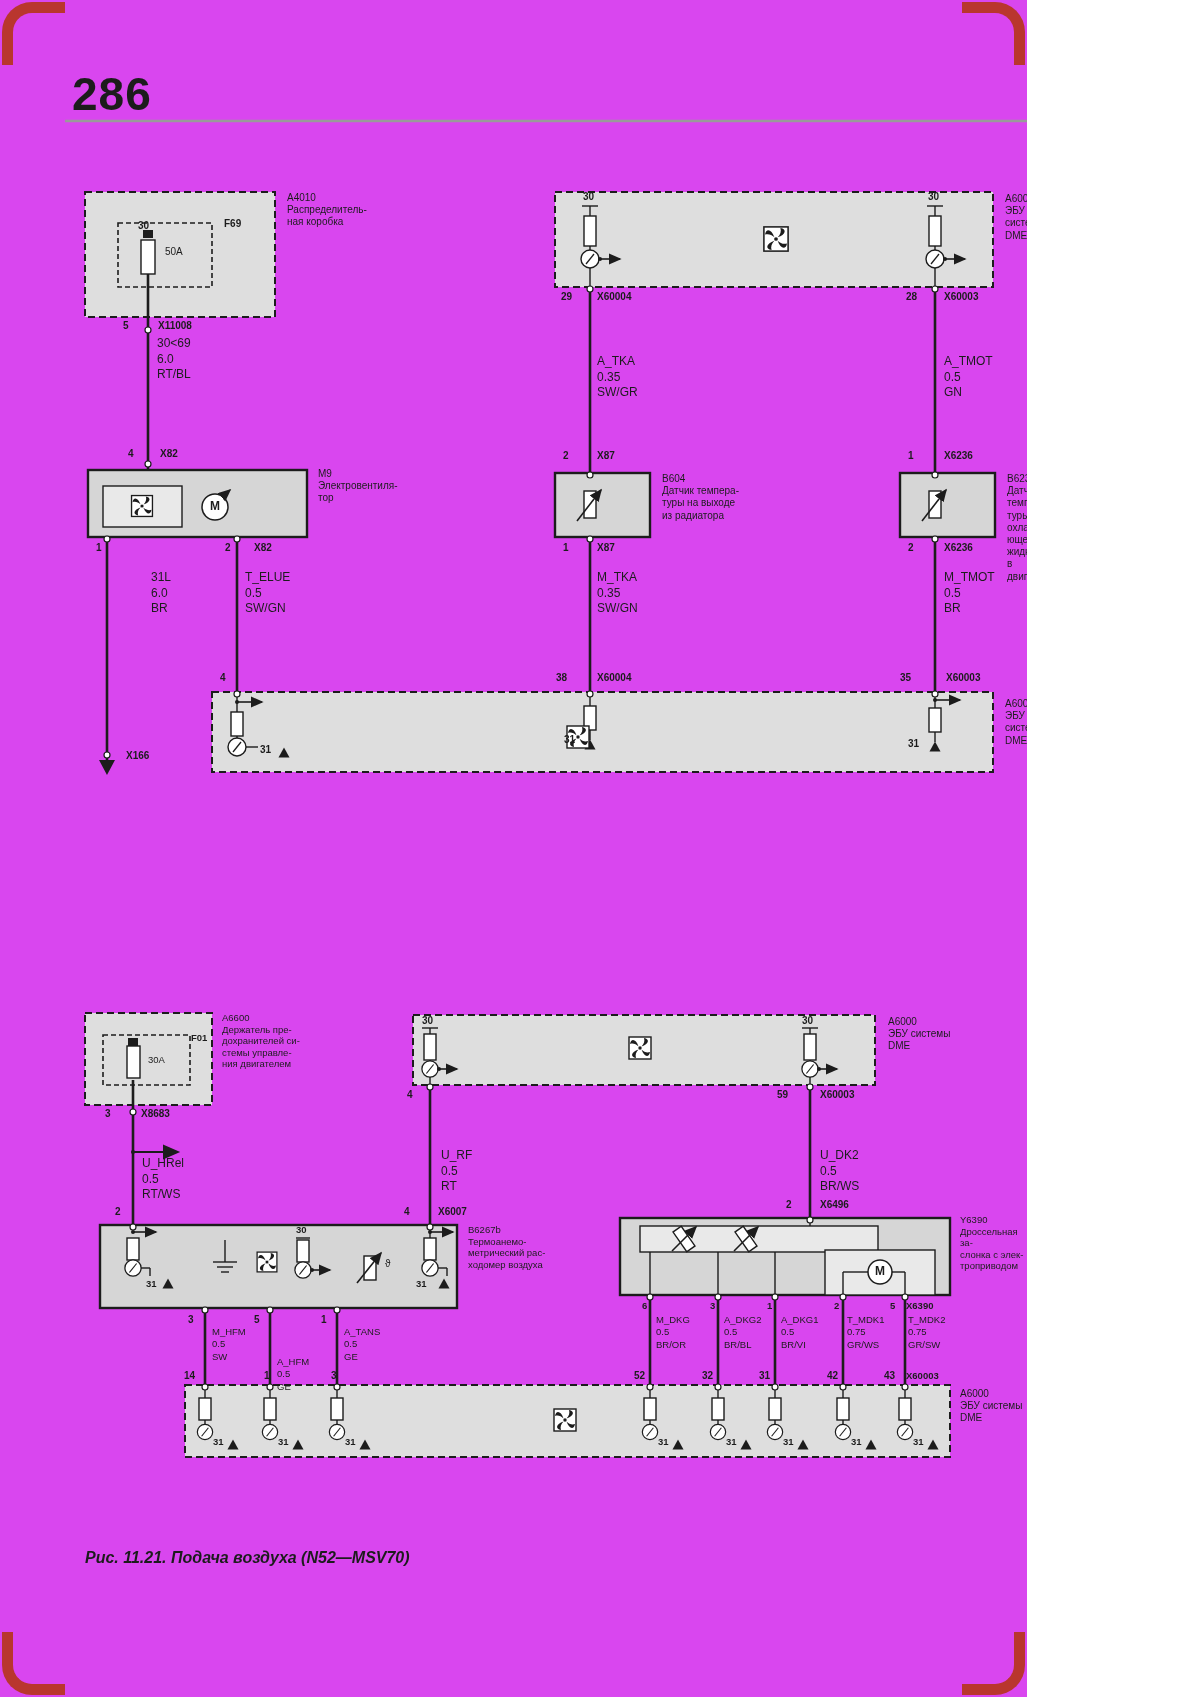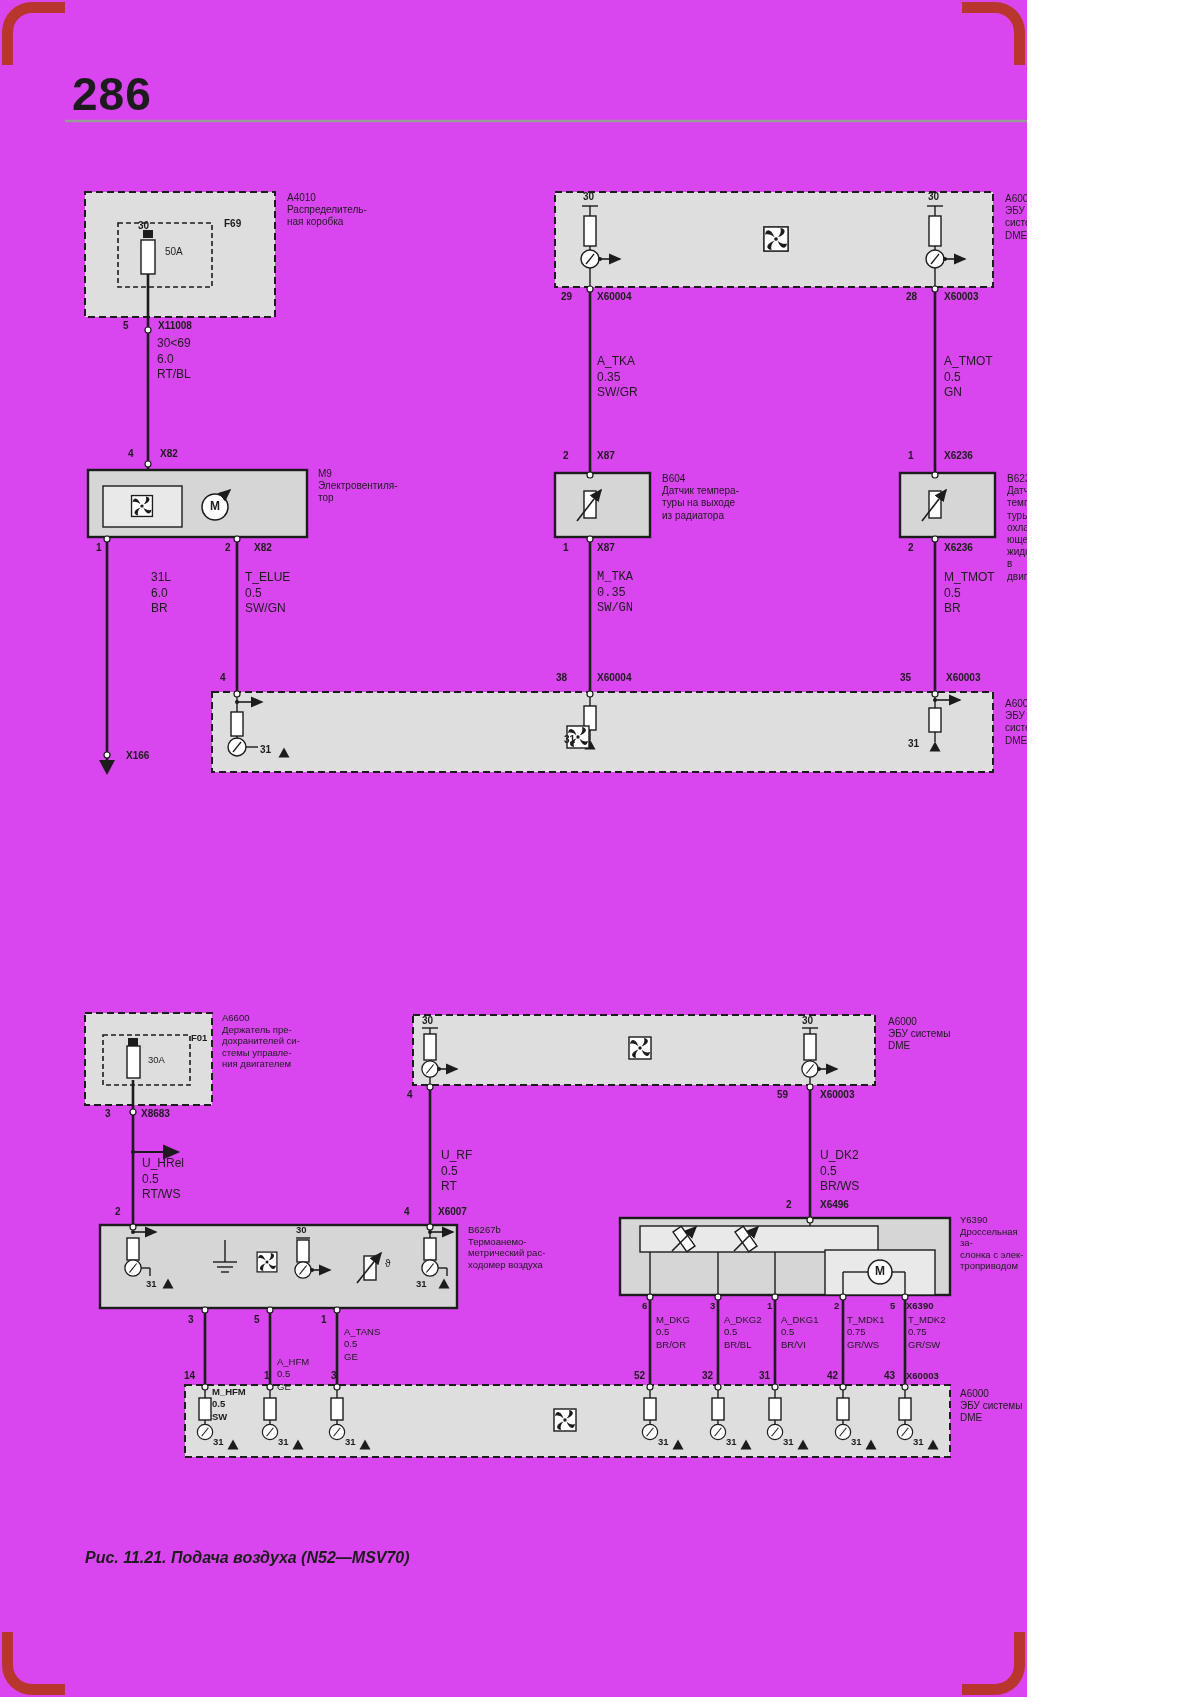--- a/index.html
+++ b/index.html
@@ -389,21 +389,21 @@
 GN</span>
 
   <span class="t pin" style="left:563px;top:450px;">2</span>
   <span class="t pin" style="left:597px;top:450px;">X87</span>
   <span class="t lbl" style="left:662px;top:473px;">B604
 Датчик темпера-
 туры на выходе
 из радиатора</span>
   <span class="t pin" style="left:563px;top:542px;">1</span>
   <span class="t pin" style="left:597px;top:542px;">X87</span>
-  <span class="t wl" style="left:597px;top:570px;font-family:Liberation Mono, monospace;">M_TKA
+  <span class="t wl" style="left:597px;top:570px;">M_TKA
 0.35
 SW/GN</span>
 
   <span class="t pin" style="left:908px;top:450px;">1</span>
   <span class="t pin" style="left:944px;top:450px;">X6236</span>
   <span class="t lbl" style="left:1007px;top:473px;">B6236a
 Датчик темпера-
 туры охлажда-
 ющей жидкости в
 двигателе</span>
@@ -461,21 +461,21 @@
 Термоанемо-
 метрический рас-
 ходомер воздуха</span>
   <span class="t pin s9" style="left:296px;top:1224px;">30</span>
   <span class="t lbl" style="left:385px;top:1258px;">ϑ</span>
   <span class="t pin s9" style="left:146px;top:1278px;">31</span>
   <span class="t pin s9" style="left:416px;top:1278px;">31</span>
   <span class="t pin" style="left:188px;top:1314px;">3</span>
   <span class="t pin" style="left:254px;top:1314px;">5</span>
   <span class="t pin" style="left:321px;top:1314px;">1</span>
-  <span class="t wl s9" style="left:212px;top:1386px;font-weight:bold;">M_HFM
+  <span class="t wl s9" style="left:212px;top:1326px;">M_HFM
 0.5
 SW</span>
   <span class="t wl s9" style="left:277px;top:1326px;margin-top:30px;">A_HFM
 0.5
 GE</span>
   <span class="t wl s9" style="left:344px;top:1326px;">A_TANS
 0.5
 GE</span>
 
   <span class="t pin" style="left:786px;top:1199px;">2</span>

